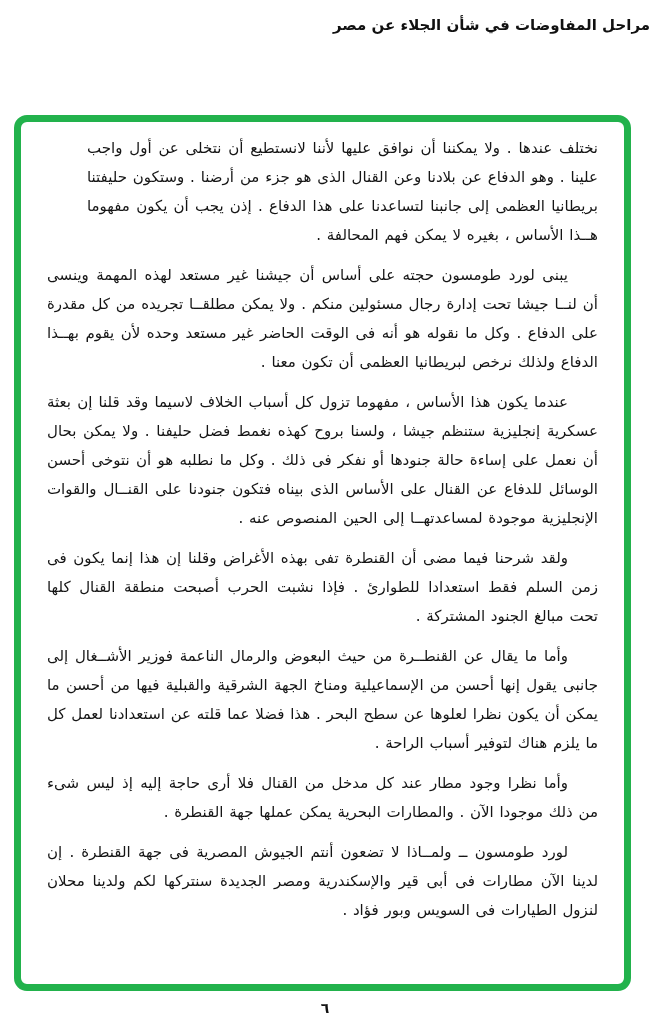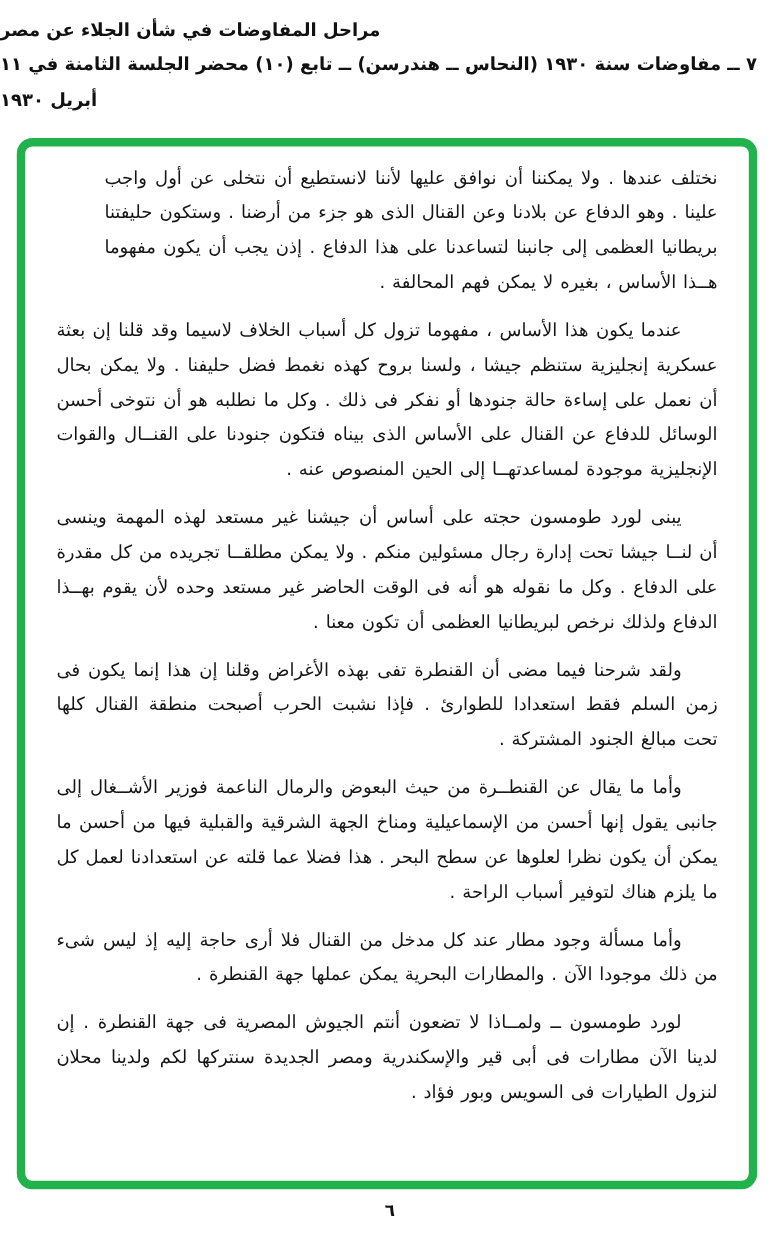--- a/index.html
+++ b/index.html
@@ -19,21 +19,21 @@
     position: absolute;
     inset: 0;
     background: #ffffff;
   }
   
   .header {
     position: absolute;
     top: 12px;
     left: 0;
     width: 650px;
-    text-align: left;
+    text-align: right;
     direction: rtl;
   }
   .header-title {
     font-size: 15px;
     font-weight: bold;
     line-height: 26px;
   }
   .header-subtitle {
     font-size: 15px;
     font-weight: bold;
@@ -91,31 +91,30 @@
     color: #111111;
   }
 </style>
 </head>
 <body>
 
 <div class="page">
 
   <div class="header">
     <div class="header-title">مراحل المفاوضات في شأن الجلاء عن مصر</div>
-    <div class="header-subtitle">٧ ــ مفاوضات سنة ١٩٣٠ (النحاس ــ هندرسن) ــ تابع (١٠) محضر الجلسة الثامنة في ١١ أبريل ١٩٣٠</div>
   </div>
 
   <div class="highlight-box">
     <div class="text-region">
       <p class="para no-indent">نختلف عندها . ولا يمكننا أن نوافق عليها لأننا لانستطيع أن نتخلى عن أول واجب علينا . وهو الدفاع عن بلادنا وعن القنال الذى هو جزء من أرضنا . وستكون حليفتنا بريطانيا العظمى إلى جانبنا لتساعدنا على هذا الدفاع . إذن يجب أن يكون مفهوما هــذا الأساس ، بغيره لا يمكن فهم المحالفة .</p>
+      <p class="para">يبنى لورد طومسون حجته على أساس أن جيشنا غير مستعد لهذه المهمة وينسى أن لنــا جيشا تحت إدارة رجال مسئولين منكم . ولا يمكن مطلقــا تجريده من كل مقدرة على الدفاع . وكل ما نقوله هو أنه فى الوقت الحاضر غير مستعد وحده لأن يقوم بهــذا الدفاع ولذلك نرخص لبريطانيا العظمى أن تكون معنا .</p>
       <p class="para">عندما يكون هذا الأساس ، مفهوما تزول كل أسباب الخلاف لاسيما وقد قلنا إن بعثة عسكرية إنجليزية ستنظم جيشا ، ولسنا بروح كهذه نغمط فضل حليفنا . ولا يمكن بحال أن نعمل على إساءة حالة جنودها أو نفكر فى ذلك . وكل ما نطلبه هو أن نتوخى أحسن الوسائل للدفاع عن القنال على الأساس الذى بيناه فتكون جنودنا على القنــال والقوات الإنجليزية موجودة لمساعدتهــا إلى الحين المنصوص عنه .</p>
-      <p class="para">يبنى لورد طومسون حجته على أساس أن جيشنا غير مستعد لهذه المهمة وينسى أن لنــا جيشا تحت إدارة رجال مسئولين منكم . ولا يمكن مطلقــا تجريده من كل مقدرة على الدفاع . وكل ما نقوله هو أنه فى الوقت الحاضر غير مستعد وحده لأن يقوم بهــذا الدفاع ولذلك نرخص لبريطانيا العظمى أن تكون معنا .</p>
       <p class="para">ولقد شرحنا فيما مضى أن القنطرة تفى بهذه الأغراض وقلنا إن هذا إنما يكون فى زمن السلم فقط استعدادا للطوارئ . فإذا نشبت الحرب أصبحت منطقة القنال كلها تحت مبالغ الجنود المشتركة .</p>
       <p class="para">وأما ما يقال عن القنطــرة من حيث البعوض والرمال الناعمة فوزير الأشــغال إلى جانبى يقول إنها أحسن من الإسماعيلية ومناخ الجهة الشرقية والقبلية فيها من أحسن ما يمكن أن يكون نظرا لعلوها عن سطح البحر . هذا فضلا عما قلته عن استعدادنا لعمل كل ما يلزم هناك لتوفير أسباب الراحة .</p>
-      <p class="para">وأما مسألة وجود مطار عند كل مدخل من القنال فلا أرى حاجة إليه إذ ليس شىء من ذلك موجودا الآن . والمطارات البحرية يمكن عملها جهة القنطرة .</p>
+      <p class="para">وأما نظرا وجود مطار عند كل مدخل من القنال فلا أرى حاجة إليه إذ ليس شىء من ذلك موجودا الآن . والمطارات البحرية يمكن عملها جهة القنطرة .</p>
       <p class="para">لورد طومسون ــ ولمــاذا لا تضعون أنتم الجيوش المصرية فى جهة القنطرة . إن لدينا الآن مطارات فى أبى قير والإسكندرية ومصر الجديدة سنتركها لكم ولدينا محلان لنزول الطيارات فى السويس وبور فؤاد .</p>
     </div>
   </div>
 
   <div class="footer">
     <span class="page-number">٦</span>
   </div>
 
 </div>
 

